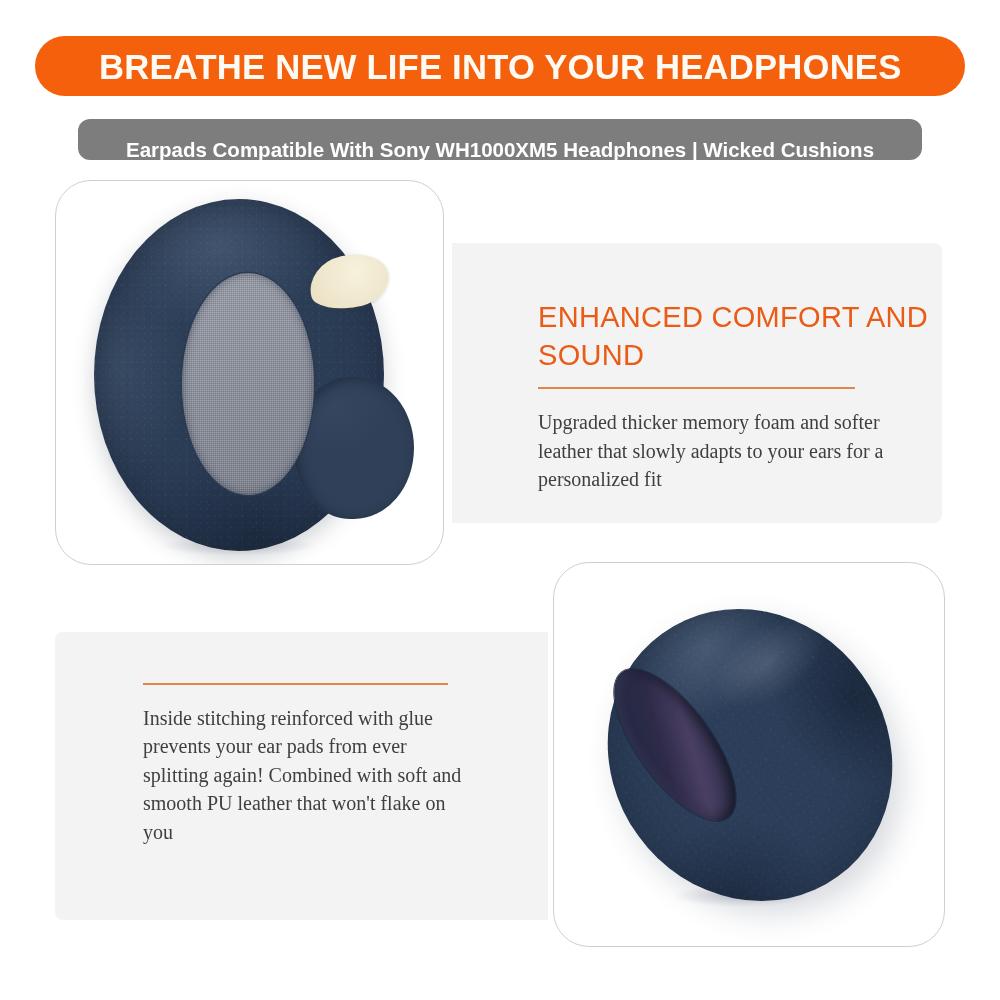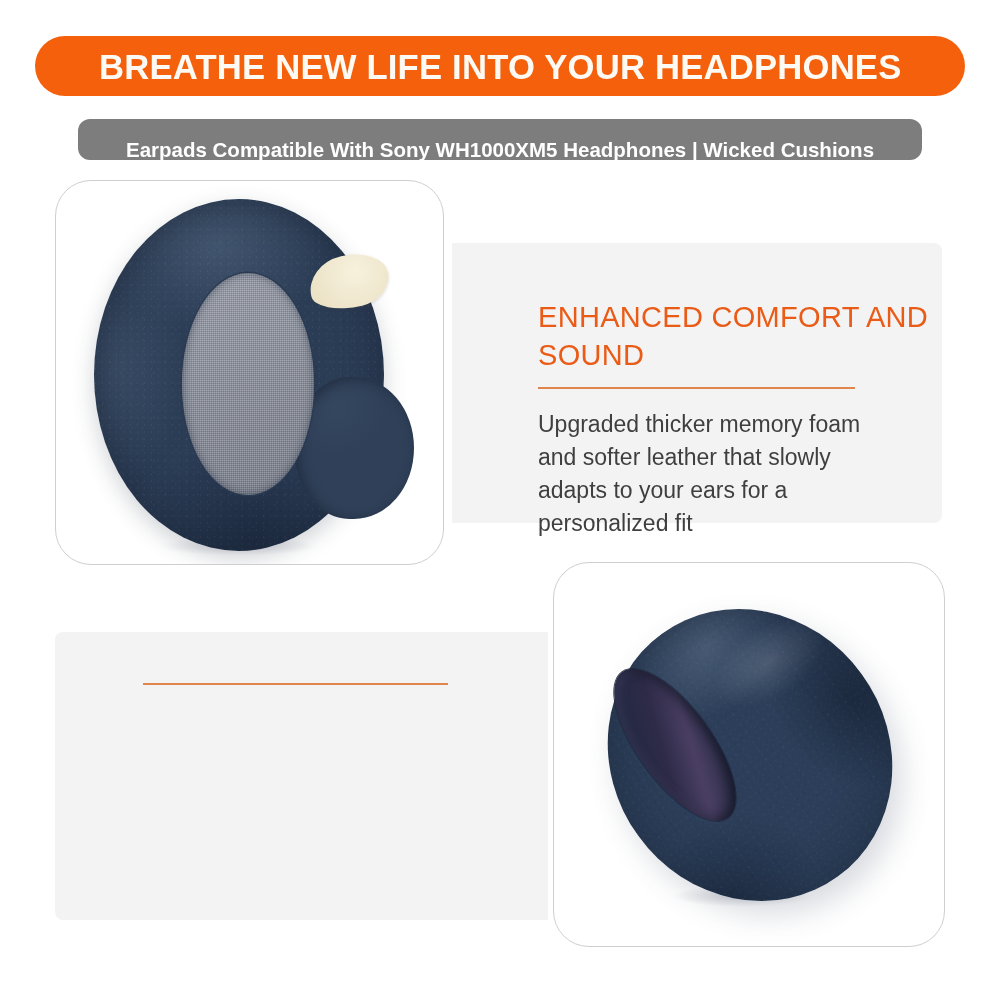--- a/index.html
+++ b/index.html
@@ -126,25 +126,25 @@
   .feature-rule {
     margin-top: 13px;
     width: 317px;
     height: 1.6px;
     background: #e0854c;
   }
   #panel-lasting .feature-rule { width: 305px; }
   .feature-body {
     margin-top: 19px;
     color: #3f3f3f;
-    font-size: 23px;
+    font-size: 20px;
     line-height: 1.43;
     font-weight: 400;
     max-width: 350px;
-    font-family: Liberation Sans, sans-serif;
+    font-family: Liberation Serif, serif;
   }
   #panel-lasting .feature-body { max-width: 320px; }
 
   
   .pad-front-wrap {
     position: absolute;
     left: 0; top: 0;
     width: 100%; height: 100%;
   }
   
@@ -323,20 +323,21 @@
       <div class="pad-front-shadow"></div>
       <div class="pad-front-body"></div>
       <div class="pad-front-notch"></div>
       <div class="pad-front-mesh"></div>
       <div class="pad-front-tab"></div>
     </div>
   </div>
 
   <div class="text-panel" id="panel-lasting">
     <div class="feature-rule"></div>
+    <p class="feature-body">Inside stitching reinforced with glue prevents your ear pads from ever splitting again! Combined with soft and smooth PU leather that won't flake on you</p>
   </div>
 
   <div class="product-card" id="card-angle">
     <div class="pad-angle-wrap">
       <div class="pad-angle-shadow"></div>
       <div class="pad-angle-body"></div>
       <div class="pad-angle-hole"></div>
       <div class="pad-angle-gloss"></div>
     </div>
   </div>

